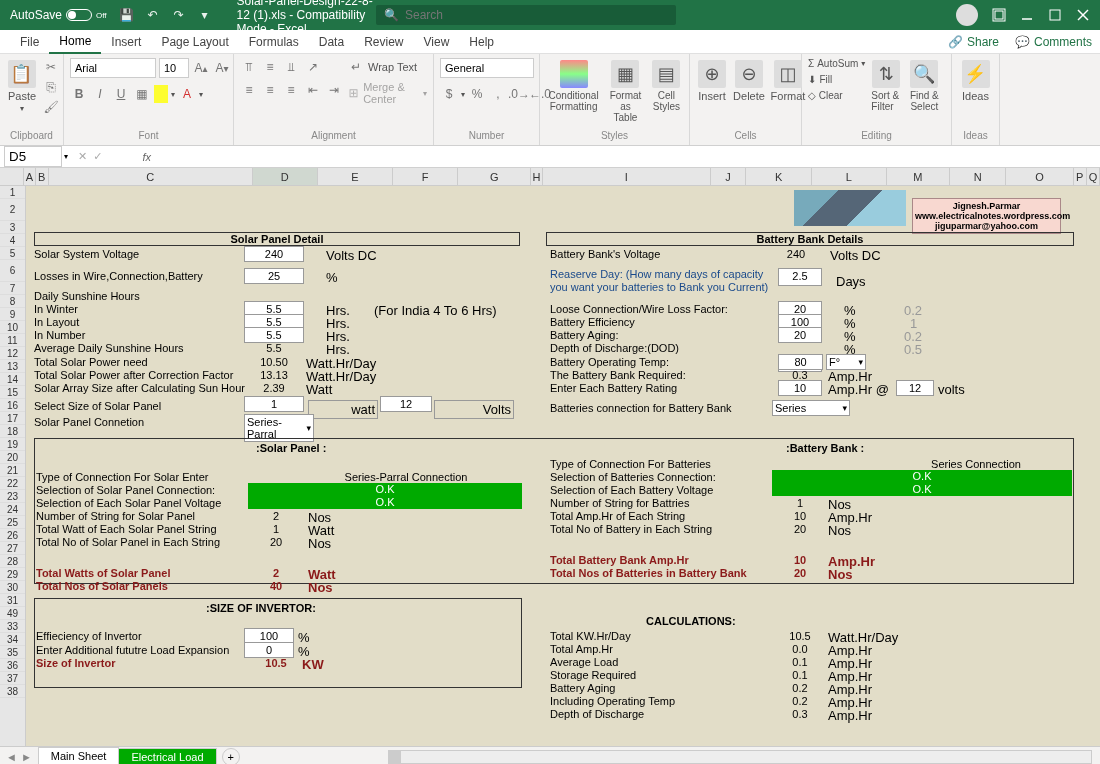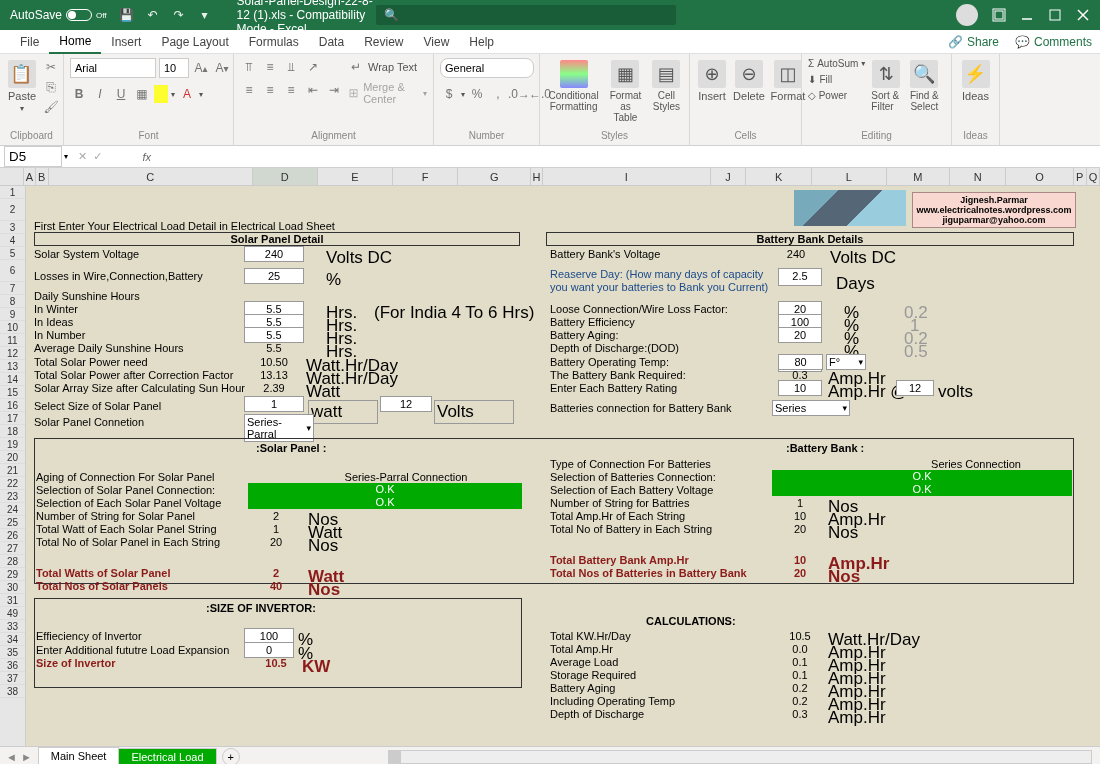--- a/index.html
+++ b/index.html
@@ -65,21 +65,21 @@
 .ws-input2 { background:#fff; border:1px solid #999; text-align:center; font-size:11px; position:absolute; padding:1px; border-top-width:1.5px;}
 .ws-dropdown { background:#fff; border:1px solid #999; font-size:11px; position:absolute; padding:1px 2px; display:flex; align-items:center;}
 .ws-dropdown .arrow { margin-left:auto; font-size:9px;}
 .ws-green { background:#0a0; color:#fff; text-align:center; position:absolute; }
 .ws-bold { font-weight:bold; }
 .ws-red { color:#8b1a1a; }
 .ws-blue { color:#1a4a8b; }
 .ws-gray { color:#999; }
 .lbl { position:absolute; font-size:11px; }
 .val { position:absolute; font-size:11px; text-align:center;}
-.unit { position:absolute; font-size:17px; }
+.unit { position:absolute; font-size:13px;text-align:right; }
 .secthdr { position:absolute; font-weight:bold; font-size:11px; text-align:center; border:1px solid #333; left:8px;}
 .img-placeholder { position:absolute; background: linear-gradient(135deg,#7ab 30%,#567 30%,#567 60%,#9cd 60%); }
 .contact { position:absolute; background:#f8d8d0; border:1px solid #a88; font-size:9px; text-align:center; padding:2px;}
 
 
 .tabstrip { height: 20px; background: #f3f2f1; display: flex; align-items: center; border-top: 1px solid #ccc; font-size: 11px; }
 .tabstrip .nav { display:flex; gap:4px; margin:0 6px; color:#888;}
 .tabstrip .wstab { padding: 2px 12px; border: 1px solid #ccc; background: #fff; margin-right:-1px;}
 .tabstrip .wstab.active { border-bottom: 2px solid #217346; background:#fff; }
 .tabstrip .wstab.green { background: #0a0; color:#fff;}
@@ -100,20 +100,21 @@
   </div>
   <div class="qat">
     <span class="qat-icon">💾</span>
     <span class="qat-icon">↶</span>
     <span class="qat-icon">↷</span>
     <span class="qat-icon">▾</span>
   </div>
   <div class="filename">Solar-Panel-Design-22-8-12 (1).xls  -  Compatibility Mode  -  Excel</div>
   <div class="search">
     <span>🔍</span>
+    <input placeholder="Search" style="">
   </div>
   <div class="right-icons">
     <span class="avatar"></span>
     <span>
         <svg width="14" height="14">
           <rect x="1" y="1" width="12" height="12" fill="none" stroke="#fff"></rect>
           <rect x="3" y="3" width="8" height="8" fill="none" stroke="#fff"></rect>
         </svg>
       </span>
     <span>
@@ -232,21 +233,21 @@
             <span>Merge &amp; Center</span>
             <span style="font-size:8px">▾</span>
           </div>
       </div>
     </div>
     <div class="label">Alignment</div>
   </div>
   <div class="rgroup" style="width:106px">
     <div class="content col">
       <div class="row">
-          <input class="fontbox" style="width: 94px; border-radius: 8px;" value="General">
+          <input class="fontbox" style="width: 94px;" value="General">
         </div>
       <div class="row">
         <span class="smallbtn">$</span>
           <span style="font-size:8px">▾</span>
         <span class="smallbtn">%</span>
         <span class="smallbtn">,</span>
         <span class="smallbtn">.0→</span>
         <span class="smallbtn">←.0</span>
       </div>
     </div>
@@ -293,21 +294,21 @@
             <span>Σ</span>
             <span>AutoSum</span>
             <span style="font-size:8px">▾</span>
           </div>
         <div class="row">
             <span>⬇</span>
             <span>Fill</span>
           </div>
         <div class="row">
             <span>◇</span>
-            <span>Power</span>
+            <span>Clear</span>
           </div>
       </div>
       <div class="bigbtn" style="width:34px">
           <div class="icon">⇅</div>
           <span style="font-size:10px;text-align:left">Sort &amp; Filter</span>
         </div>
       <div class="bigbtn" style="width:34px">
           <div class="icon">🔍</div>
           <span style="font-size:10px;text-align:center">Find &amp; Select</span>
         </div>
@@ -393,46 +394,45 @@
         <div class="rn">33</div>
         <div class="rn">34</div>
         <div class="rn">35</div>
         <div class="rn">36</div>
         <div class="rn">37</div>
         <div class="rn">38</div>
       </div>
     <div class="content-area">
 
       <div class="img-placeholder" style="left:768px;top:4px;width:112px;height:36px"></div>
-      <div class="contact" style="left:886px;top:6px;width:164px">
+      <div class="contact" style="left:886px;top:12px;width:149px">
         <div class="ws-bold">Jignesh.Parmar</div>
         <div class="ws-bold">www.electricalnotes.wordpress.com</div>
         <div class="ws-bold">jiguparmar@yahoo.com</div>
       </div>
 
-      <div class="lbl" style="left:8px;top:34px">First Enter Your Electrical Load Detail in Electrical Load Sheet</div>
       <div class="secthdr" style="top:46px;left:520px;width:528px">Battery Bank Details</div>
       <div class="secthdr" style="top:46px;width:486px">Solar Panel Detail</div>
 
       <div class="lbl" style="left:8px;top:62px">Solar System Voltage</div>
       <div class="ws-input2" style="left:218px;top:60px;width:60px">240</div>
       <div class="unit" style="left:300px;top:62px">Volts DC</div>
 
       <div class="lbl" style="left:8px;top:84px">Losses in Wire,Connection,Battery</div>
       <div class="ws-input2" style="left:218px;top:82px;width:60px">25</div>
       <div class="unit" style="left:300px;top:84px">%</div>
 
       <div class="lbl" style="left:8px;top:104px">Daily Sunshine Hours</div>
 
       <div class="lbl" style="left:8px;top:117px">In Winter</div>
       <div class="ws-input" style="left:218px;top:115px;width:60px">5.5</div>
       <div class="unit" style="left:300px;top:117px">Hrs.</div>
       <div class="unit" style="left:348px;top:117px">(For India 4 To 6 Hrs)</div>
 
-      <div class="lbl" style="left:8px;top:130px">In Ideas</div>
+      <div class="lbl" style="left:8px;top:130px">In Layout</div>
       <div class="ws-input" style="left:218px;top:128px;width:60px">5.5</div>
       <div class="unit" style="left:300px;top:130px">Hrs.</div>
 
       <div class="lbl" style="left:8px;top:143px">In Number</div>
       <div class="ws-input" style="left:218px;top:141px;width:60px">5.5</div>
       <div class="unit" style="left:300px;top:143px">Hrs.</div>
 
       <div class="lbl" style="left:8px;top:156px">Average Daily Sunshine Hours</div>
       <div class="val" style="left:218px;top:156px;width:60px">5.5</div>
       <div class="unit" style="left:300px;top:156px">Hrs.</div>
@@ -513,21 +513,21 @@
           <span class="arrow">▾</span>
         </div>
 
       <div class="ws-section" style="left:8px;top:252px;width:1040px;height:146px"></div>
       <div class="lbl ws-bold" style="left:230px;top:256px">:Solar Panel :</div>
       <div class="lbl ws-bold" style="left:760px;top:256px">:Battery Bank :</div>
 
       <div class="lbl" style="left:524px;top:272px">Type of Connection For Batteries</div>
       <div class="val" style="left:850px;top:272px;width:200px">Series Connection</div>
 
-      <div class="lbl" style="left:10px;top:285px">Aging of Connection For Solar Panel</div>
+      <div class="lbl" style="left:10px;top:285px">Type of Connection For Solar Enter</div>
       <div class="val" style="left:280px;top:285px;width:200px">Series-Parral Connection</div>
       <div class="lbl" style="left:524px;top:285px">Selection of Batteries Connection:</div>
       <div class="ws-green" style="left:746px;top:284px;width:300px;height:13px">O.K</div>
 
       <div class="lbl" style="left:10px;top:298px">Selection of Solar Panel Connection:</div>
       <div class="ws-green" style="left:222px;top:297px;width:274px;height:13px">O.K</div>
       <div class="lbl" style="left:524px;top:298px">Selection of Each Battery Voltage</div>
       <div class="ws-green" style="left:746px;top:297px;width:300px;height:13px">O.K</div>
 
       <div class="lbl" style="left:10px;top:311px">Selection of Each Solar Panel Voltage</div>

